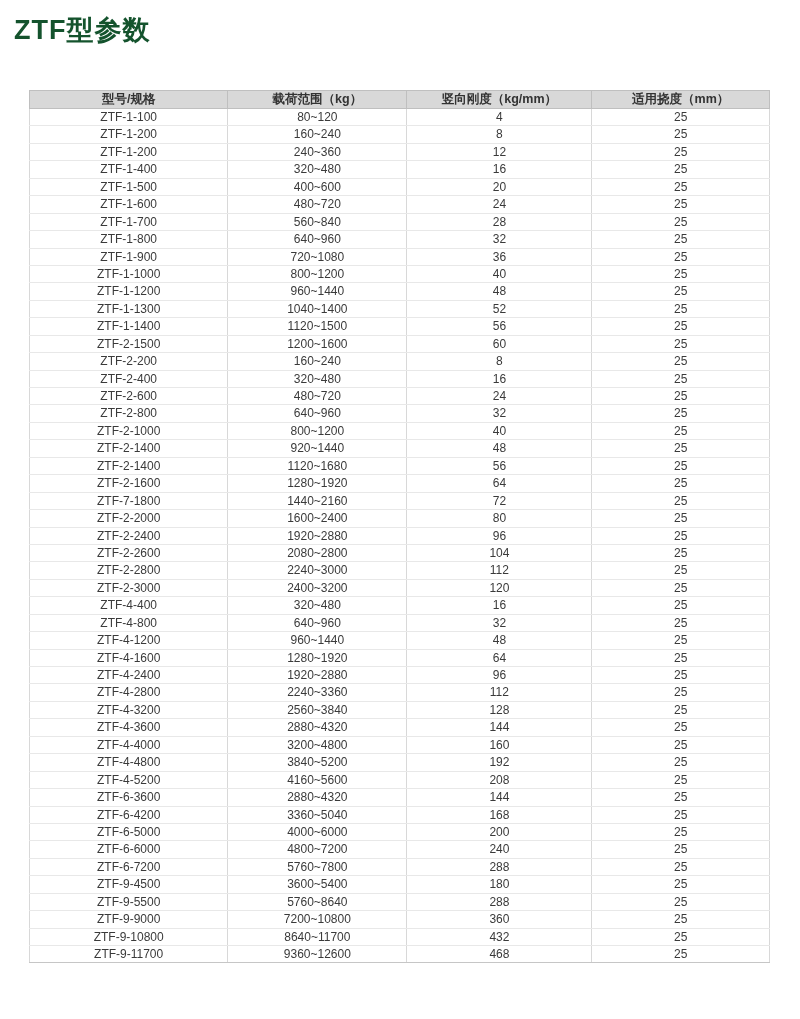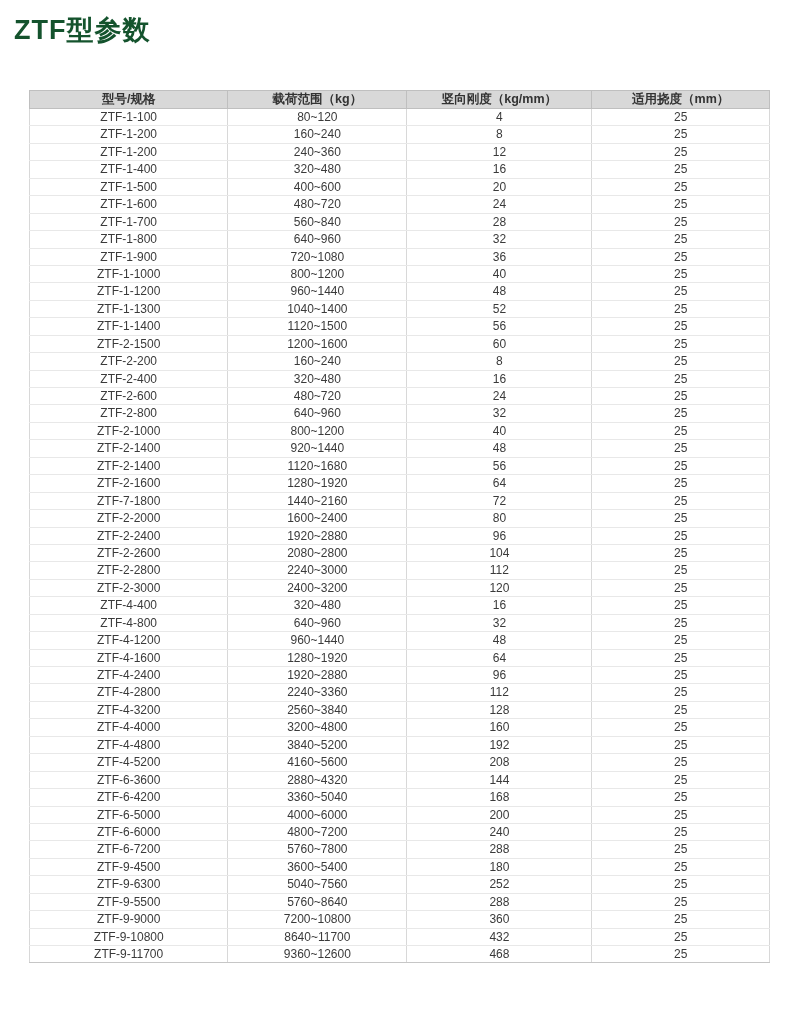--- a/index.html
+++ b/index.html
@@ -283,20 +283,26 @@
         <td>112</td>
         <td>25</td>
       </tr>
       <tr>
         <td>ZTF-4-3200</td>
         <td>2560~3840</td>
         <td>128</td>
         <td>25</td>
       </tr>
       <tr>
+        <td>ZTF-4-3600</td>
+        <td>2880~4320</td>
+        <td>144</td>
+        <td>25</td>
+      </tr>
+      <tr>
         <td>ZTF-4-4000</td>
         <td>3200~4800</td>
         <td>160</td>
         <td>25</td>
       </tr>
       <tr>
         <td>ZTF-4-4800</td>
         <td>3840~5200</td>
         <td>192</td>
         <td>25</td>
@@ -334,26 +340,20 @@
       <tr>
         <td>ZTF-6-7200</td>
         <td>5760~7800</td>
         <td>288</td>
         <td>25</td>
       </tr>
       <tr>
         <td>ZTF-9-4500</td>
         <td>3600~5400</td>
         <td>180</td>
-        <td>25</td>
-      </tr>
-      <tr>
-        <td>ZTF-9-6300</td>
-        <td>5040~7560</td>
-        <td>252</td>
         <td>25</td>
       </tr>
       <tr>
         <td>ZTF-9-5500</td>
         <td>5760~8640</td>
         <td>288</td>
         <td>25</td>
       </tr>
       <tr>
         <td>ZTF-9-9000</td>

